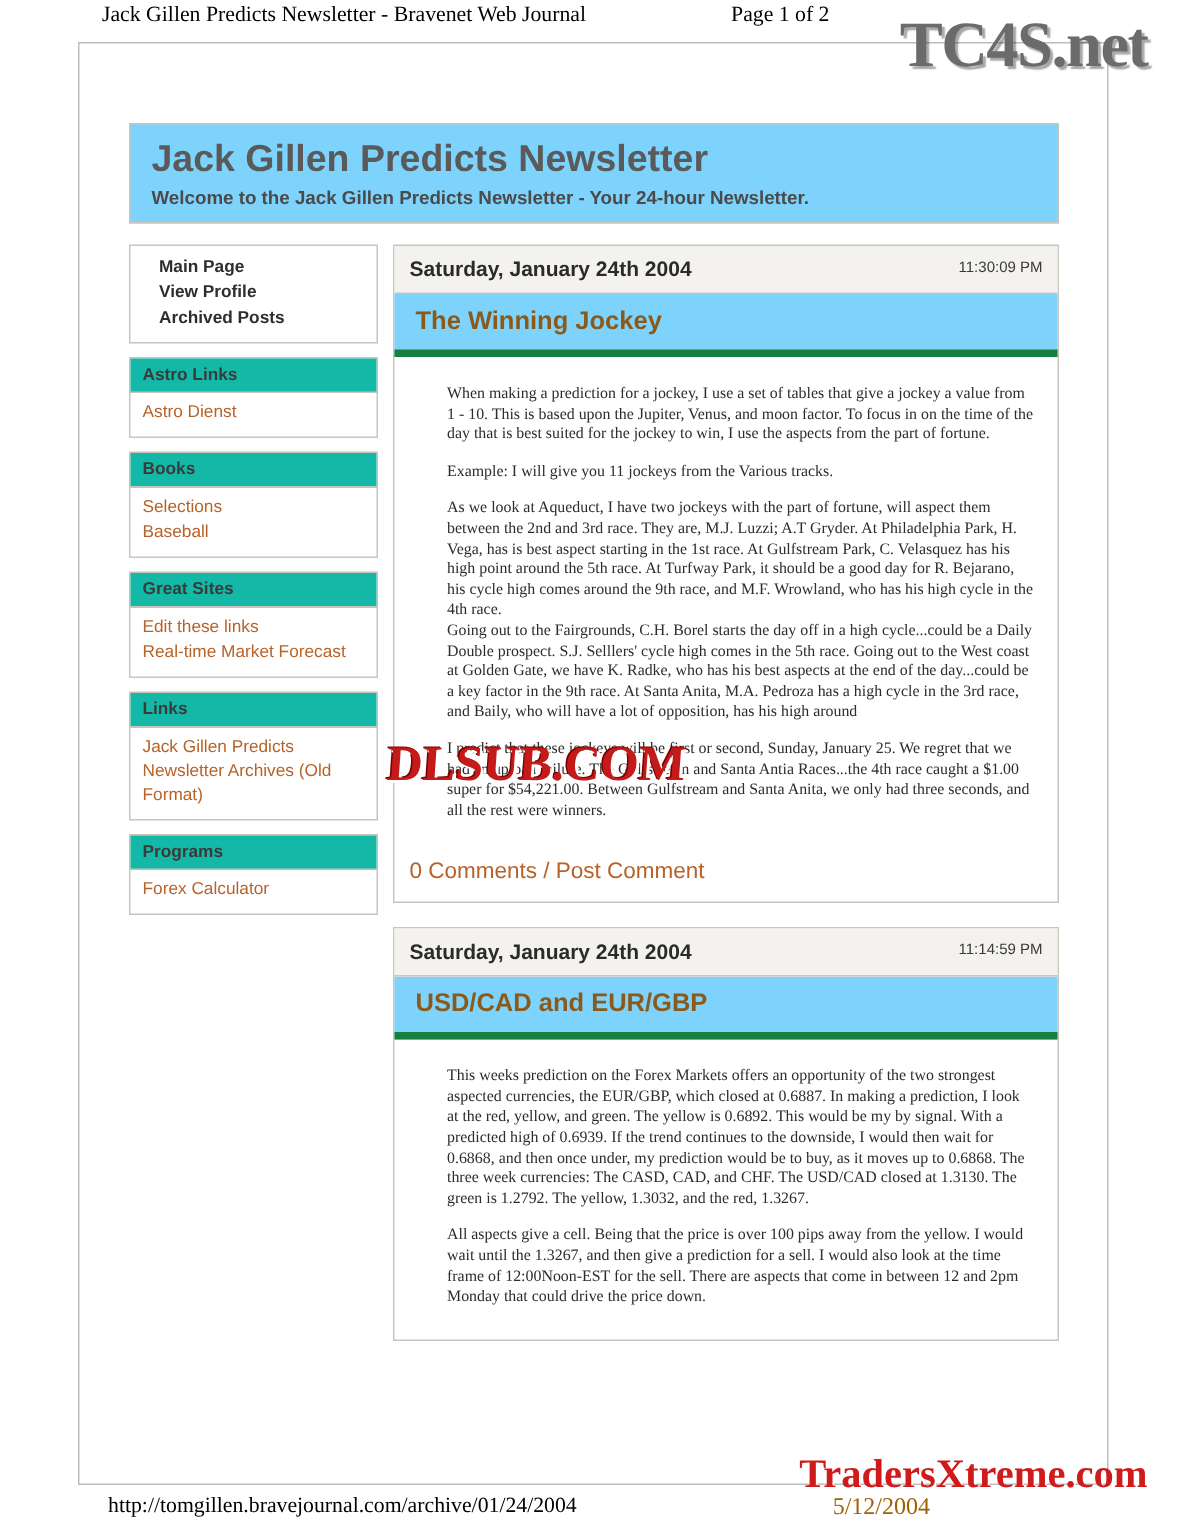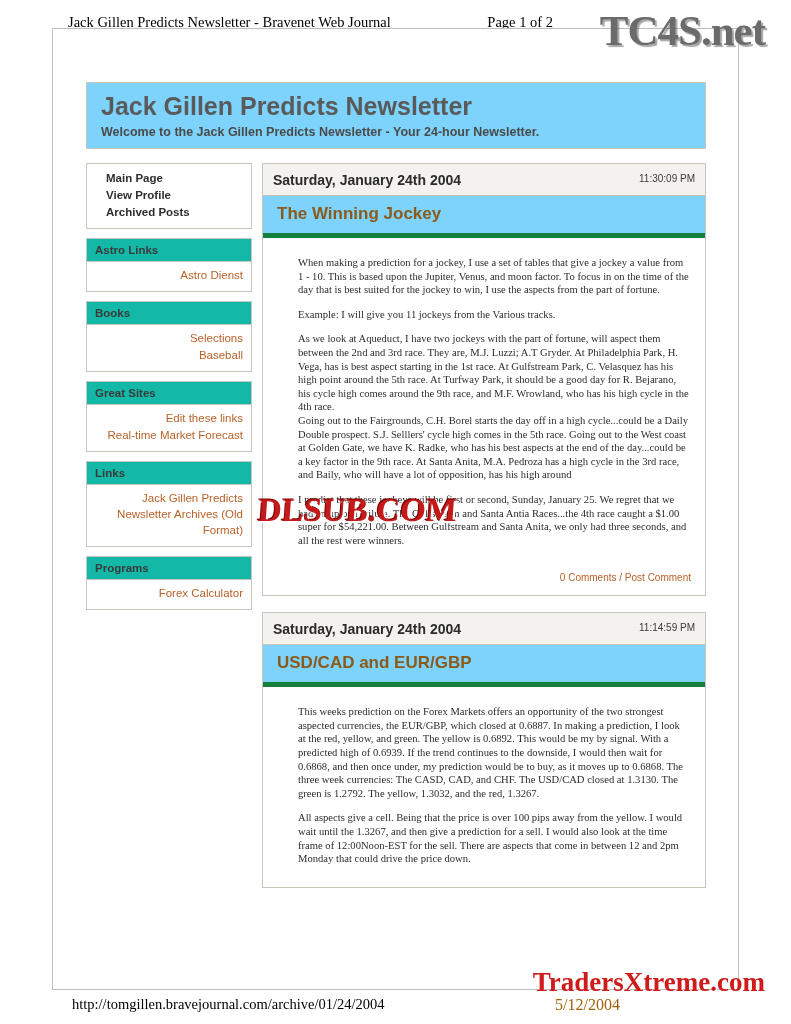--- a/index.html
+++ b/index.html
@@ -11,21 +11,21 @@
     width: 791px;
     height: 1024px;
     position: relative;
     font-family: "Liberation Sans", sans-serif;
     overflow: hidden;
   }
 
   
   .print-header {
     position: absolute;
-    top: 14px;
+    top: 2px;
     left: 0;
     width: 625px;
     height: 22px;
     text-align: right;
   }
   .print-header .doc-title {
     position: absolute;
     left: 68px;
     top: 0px;
     font-family: "Liberation Serif", serif;
@@ -164,21 +164,20 @@
   .side-block .sb-head {
     font-size: 11.5px;
     font-weight: bold;
     color: #3a3a3a;
     padding: 5px 8px 5px 8px;
     border-bottom: 1px solid #c9c5bc;
     background: #14b8a6;
   }
   .side-block .sb-body {
     padding: 5px 8px 7px 8px;
-    text-align: right;
   }
   .side-block .sb-body a {
     display: block;
     font-size: 11.5px;
     color: #b8622a;
     text-decoration: none;
     line-height: 16px;
     margin-bottom: 1px;
   }
   .side-nav {
@@ -247,23 +246,23 @@
     line-height: 13.6px;
   }
   .post-body p {
     margin: 0 0 11px 13px;
     font-family: Liberation Serif, serif;
   }
   .post-body p.tight {
     margin-bottom: 0;
   }
   .post-footer {
-    text-align: right;
+    text-align: left;
     padding: 4px 14px 12px 10px;
-    font-size: 10px;
+    font-size: 15px;
   }
   .post-footer a {
     color: #b8622a;
     text-decoration: none;
   }
   .post-footer .sep {
     color: #b8622a;
   }
 </style>
 </head>

